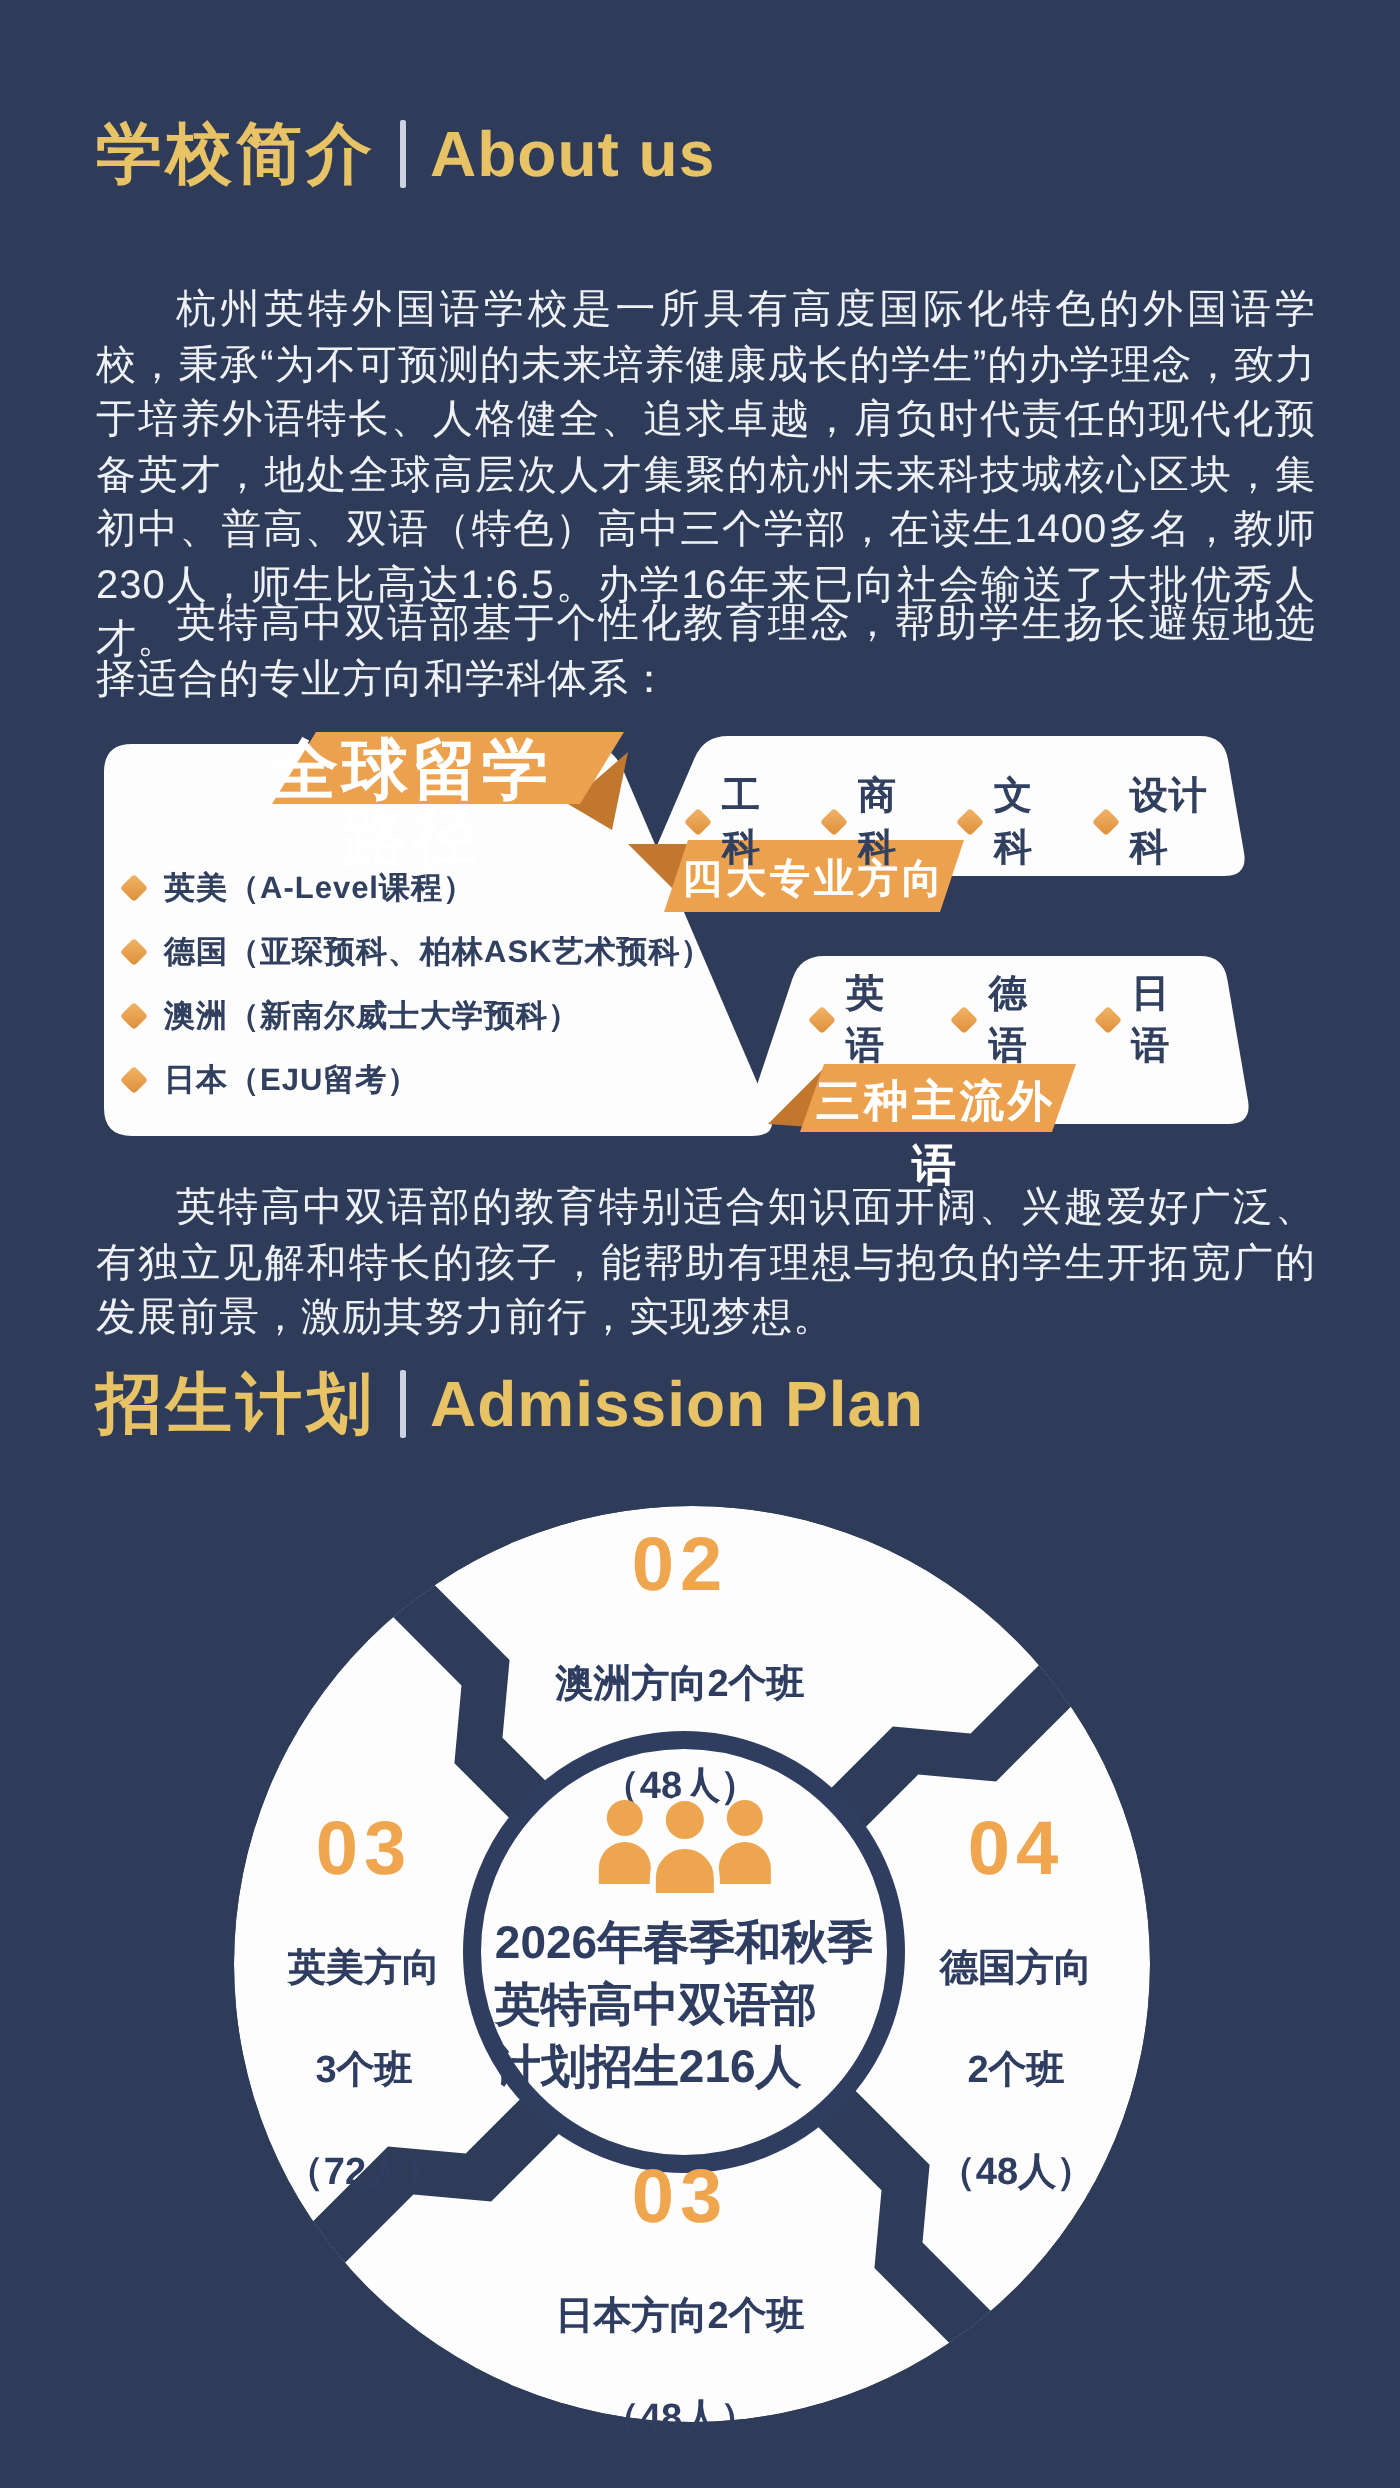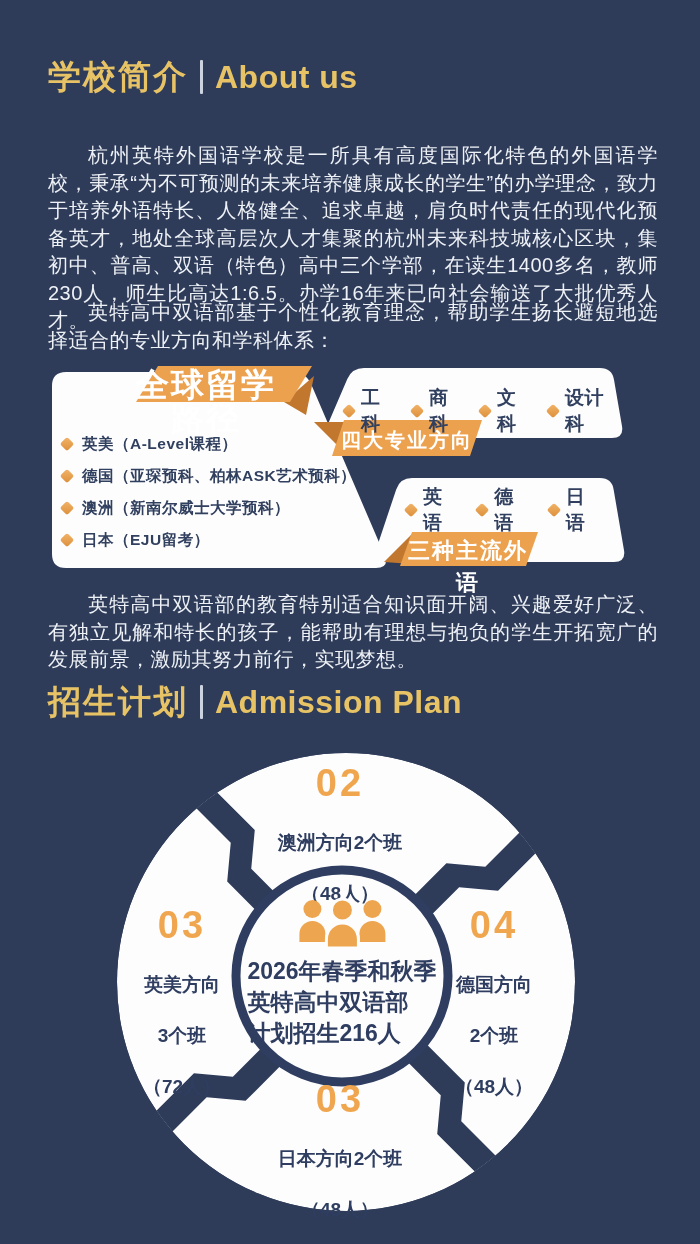--- a/index.html
+++ b/index.html
@@ -44,21 +44,21 @@
   .inline-items .chip .item-text{font-size:19px;}
   .majors-row{left:336px;top:399px;width:290px;height:24px;}
   .langs-row{left:398px;top:498px;width:214px;height:24px;}
   
   .diagram{position:absolute;left:116px;top:752px;width:460px;height:460px;}
   .seg{position:absolute;transform:translateX(-50%);text-align:center;}
   .seg .num{font-size:38px;font-weight:700;color:#f0a64e;letter-spacing:3px;line-height:42px;}
   .seg .line{font-size:19px;font-weight:600;color:#2f3e60;line-height:25px;white-space:nowrap;margin-top:26px;}
   .seg-top{left:224px;top:10px;}
   .seg-left{left:66px;top:152px;}
-  .seg-right{left:378px;top:152px;}
+  .seg-right{left:392px;top:152px;}
   .seg-bottom{left:224px;top:326px;}
   .center-block{position:absolute;left:226px;top:144px;transform:translateX(-50%);}
   .center-block .cline{font-size:23px;font-weight:700;color:#2f3e60;line-height:31px;white-space:nowrap;}
   .people{display:block;margin:0 auto 6px auto;}
 </style>
 </head>
 <body>
 
 <div class="page">
 

